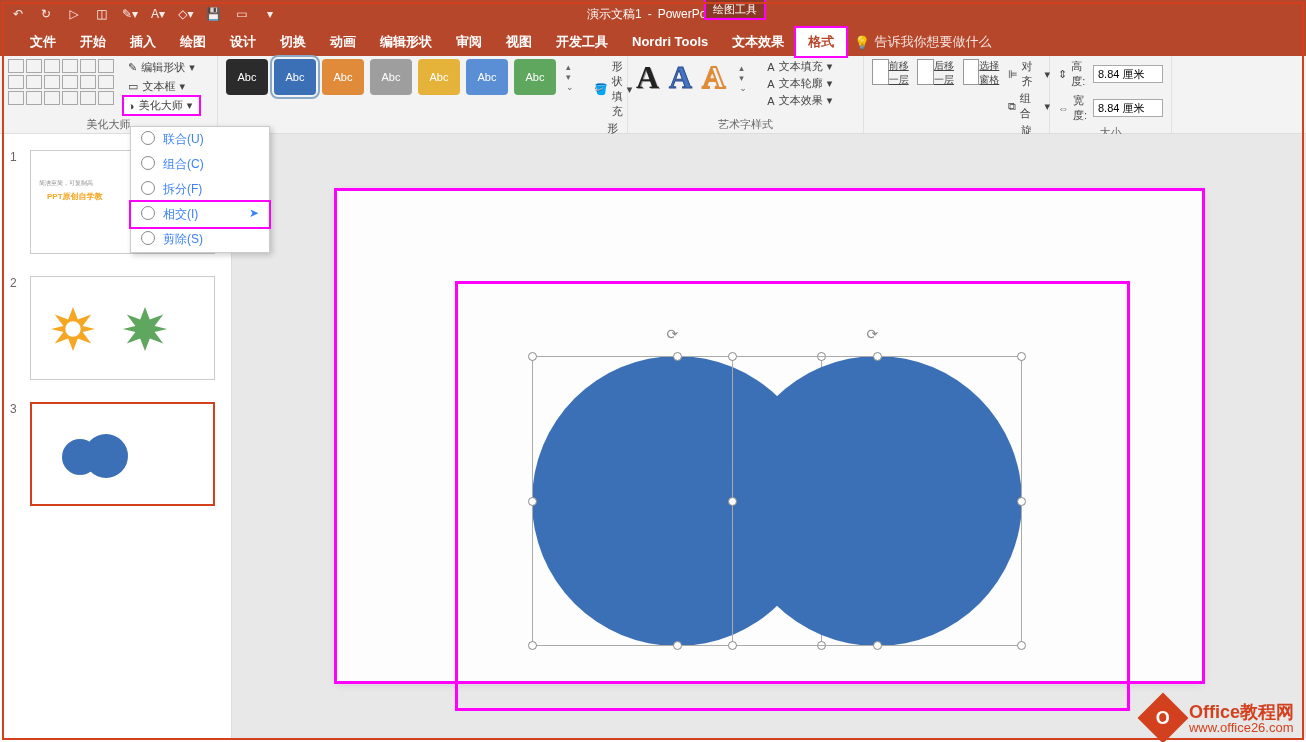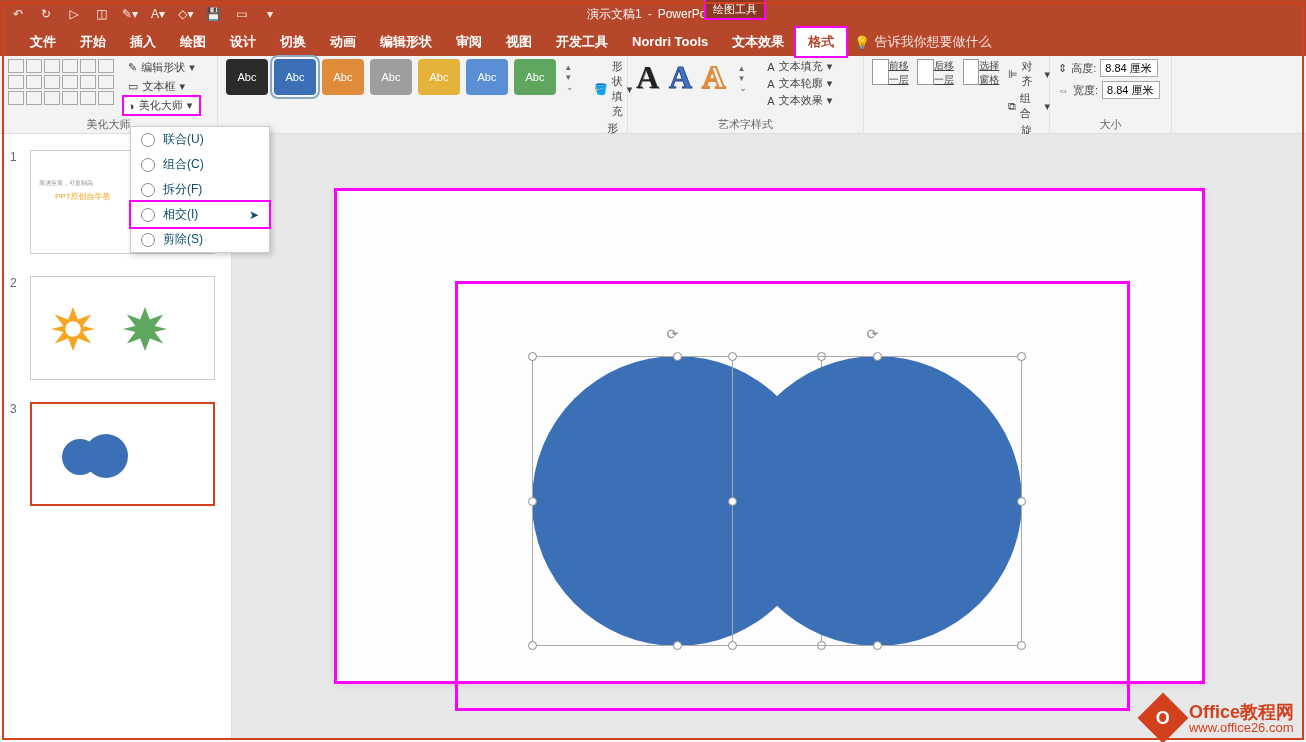--- a/index.html
+++ b/index.html
@@ -26,21 +26,21 @@
 
   
   .shapes-gallery { display:grid; grid-template-columns:repeat(6,16px); grid-template-rows:repeat(3,14px); gap:2px; }
   .shape-cell { width:16px; height:14px; border:1px solid #888; opacity:0.7; }
   .shapes-side { display:flex; flex-direction:column; gap:2px; font-size:11px; color:#444; margin-left:6px; }
   .side-btn { display:flex; align-items:center; gap:4px; padding:1px 4px; }
   .side-btn.highlight { outline:2px solid magenta; background:#fff; }
 
   
   .merge-menu { position:absolute; left:130px; top:126px; width:140px; background:#fff; border:1px solid #ccc; box-shadow:2px 2px 6px rgba(0,0,0,0.2); z-index:100; font-size:12px; }
-  .merge-item { display:flex; align-items:center; gap:8px; padding:4px 10px; color:#0c4a6e; }
+  .merge-item { display:flex; align-items:flex-start; gap:8px; padding:4px 10px; color:#3b82f6; }
   .merge-item.highlight { outline:2px solid magenta; }
   .merge-icon { width:14px; height:14px; border:1px solid #888; border-radius:50%; position:relative; }
 
   
   .styles-row { display:flex; gap:6px; align-items:center; }
   .style-swatch { width:42px; height:36px; border-radius:4px; display:flex; align-items:center; justify-content:center; color:#fff; font-size:11px; }
   .style-swatch.sel { outline:2px solid #8aa8c7; outline-offset:2px; }
   .style-drop { width:14px; display:flex; flex-direction:column; gap:2px; color:#666; font-size:9px; margin-left:4px; }
   .fill-side { display:flex; flex-direction:column; gap:2px; font-size:11px; color:#444; margin-left:10px; }
   .fill-btn { display:flex; align-items:center; gap:4px; }
@@ -51,41 +51,41 @@
 
   
   .arrange-row { display:flex; gap:6px; align-items:flex-start; }
   .arr-btn { display:flex; flex-direction:row; align-items:center; font-size:10px; color:#444; width:42px;text-decoration:underline; }
   .arr-icon { width:28px; height:26px; border:1px solid #999; margin-bottom:2px; background:#fff; }
   .arr-side { display:flex; flex-direction:column; gap:2px; font-size:11px; color:#444; }
 
   
   .size-col { display:flex; flex-direction:column; gap:4px; font-size:11px; color:#444; }
   .size-row { display:flex; align-items:center; gap:4px; }
-  .size-input { width:58px; height:18px; border:1px solid #aaa; background:#fff; font-size:11px; padding:0 4px; }
+  .size-input { width:70px; height:18px; border:1px solid #aaa; background:#fff; font-size:11px; padding:0 4px; }
 
   
   .workspace { position:absolute; top:134px; left:0; right:0; bottom:4px; display:flex; background:#eee; }
   .thumb-panel { width:232px; background:#fff; border-right:1px solid #ddd; padding-top:12px; overflow:hidden; }
   .thumb-wrap { display:flex; padding:4px 10px 18px 10px; gap:8px; }
   .thumb-num { font-size:12px; color:#666; width:12px; }
   .thumb { width:185px; height:104px; background:#fff; border:1px solid #ccc; position:relative; }
   .thumb.sel { border:2px solid #d2401e; }
   
   .canvas-area { flex:1; position:relative; background:#e8e8e8; display:flex; align-items:center; justify-content:center; }
   .slide-canvas { width:865px; height:490px; background:#fdfdfd; box-shadow:0 2px 10px rgba(0,0,0,0.15); position:relative; outline:3px solid magenta; outline-offset:-105px 0 0 0; }
   .magenta-box { position:absolute; left:118px; top:90px; width:675px; height:430px; border:3px solid magenta; pointer-events:none; }
 
   .circle { position:absolute; border-radius:50%; background:#3b6fb6; }
   .sel-box { position:absolute; border:1px solid #aaa; }
   .handle { position:absolute; width:9px; height:9px; background:#fff; border:1px solid #888; border-radius:50%; }
   .rot-handle { position:absolute; width:16px; height:16px; color:#888; font-size:14px; }
 
   
-  .t1-title { position:absolute; left:24px; top:40px; font-size:8px; color:#f5a623; font-weight:normal; }
+  .t1-title { position:absolute; left:16px; top:40px; font-size:8px; color:#f5a623; font-weight:bold; }
   .t1-sub { position:absolute; left:8px; top:28px; font-size:6px; color:#888; }
   .t1-dots { position:absolute; right:10px; bottom:8px; display:flex; gap:3px; }
   .t1-dot { width:14px; height:14px; border-radius:50%; }
   
   .t2-sun { position:absolute; width:48px; height:48px; }
   
   .t3-c1 { position:absolute; left:30px; top:35px; width:36px; height:36px; border-radius:50%; background:#3b6fb6; }
   .t3-c2 { position:absolute; left:52px; top:30px; width:44px; height:44px; border-radius:50%; background:#3b6fb6; }
 
   

